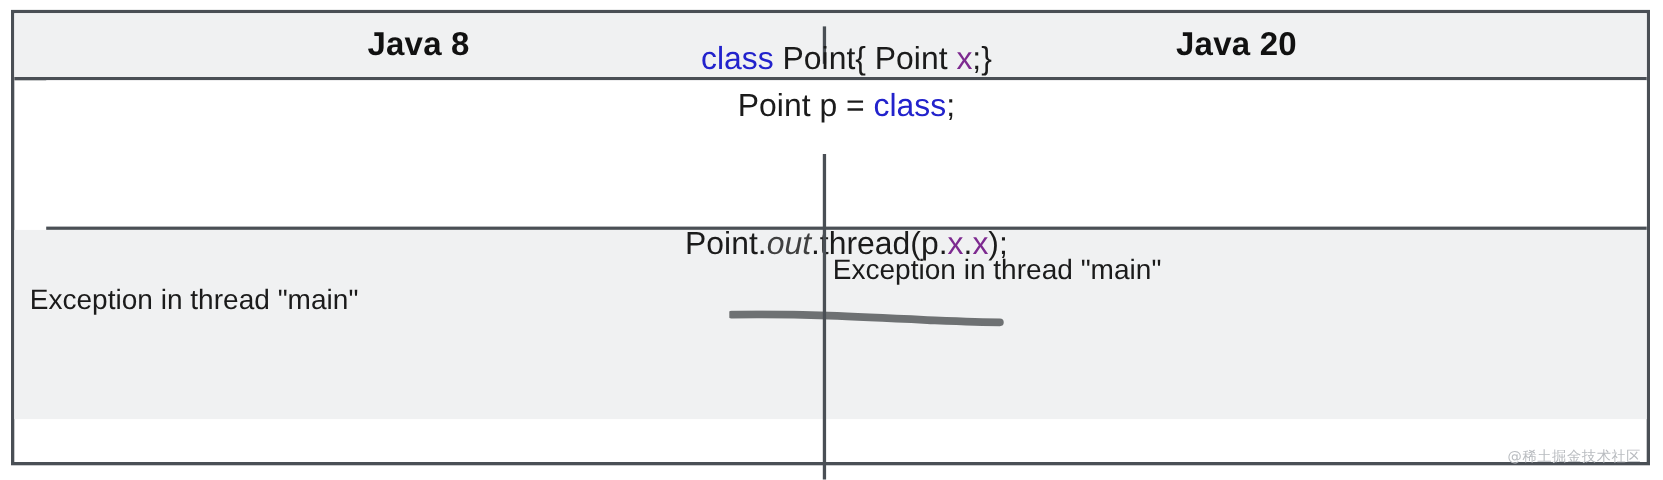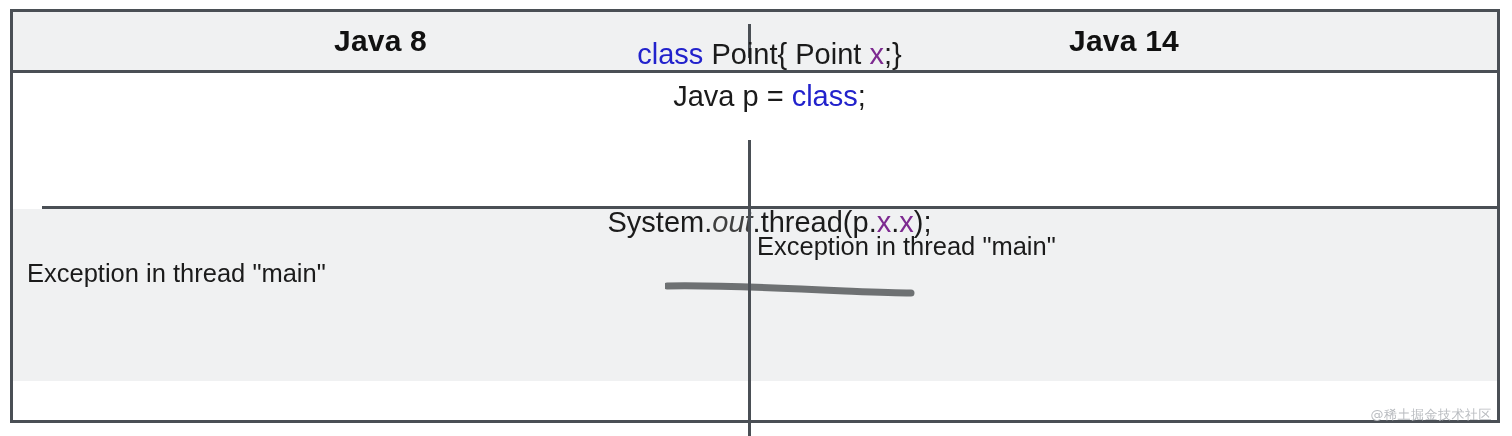--- a/index.html
+++ b/index.html
@@ -157,39 +157,39 @@
 
 <div class="page">
 
   <div class="compare-table">
 
     <div class="row row-header">
       <div class="cell cell-left">
         <div class="header-title">Java 8</div>
       </div>
       <div class="cell cell-right">
-        <div class="header-title">Java 14</div>
+        <div class="header-title">Java 20</div>
       </div>
     </div>
 
     <div class="row row-code">
       <div class="cell cell-merged">
         <div class="code-block">
 
           <div class="code-line"><span class="kw">class</span><span> Point{ Point </span><span class="field">x</span><span>;}</span></div>
 
-          <div class="code-line"><span>Java p = </span><span class="kw">class</span><span>;</span>
+          <div class="code-line"><span>Point p = </span><span class="kw">class</span><span>;</span>
             <span class="scribble underline-null">
               <svg width="250" height="16" viewBox="0 0 250 16">
                 <path d="M2,4 C60,3 120,6 180,9 C205,10 228,11 246,11" stroke="#6e7173" stroke-width="7" fill="none" stroke-linecap="round"></path>
               </svg>
             </span>
           </div>
 
-          <div class="code-line"><span>System.</span><span class="member">out</span><span>.thread(p.</span><span class="field">x</span><span>.</span><span class="field">x</span><span>);</span></div>
+          <div class="code-line"><span>Point.</span><span class="member">out</span><span>.thread(p.</span><span class="field">x</span><span>.</span><span class="field">x</span><span>);</span></div>
 
         </div>
       </div>
     </div>
 
     <div class="row row-output">
 
       <div class="cell cell-left">
         <div class="trace trace-left">
           <div class="trace-line">Exception in thread "main"</div>

